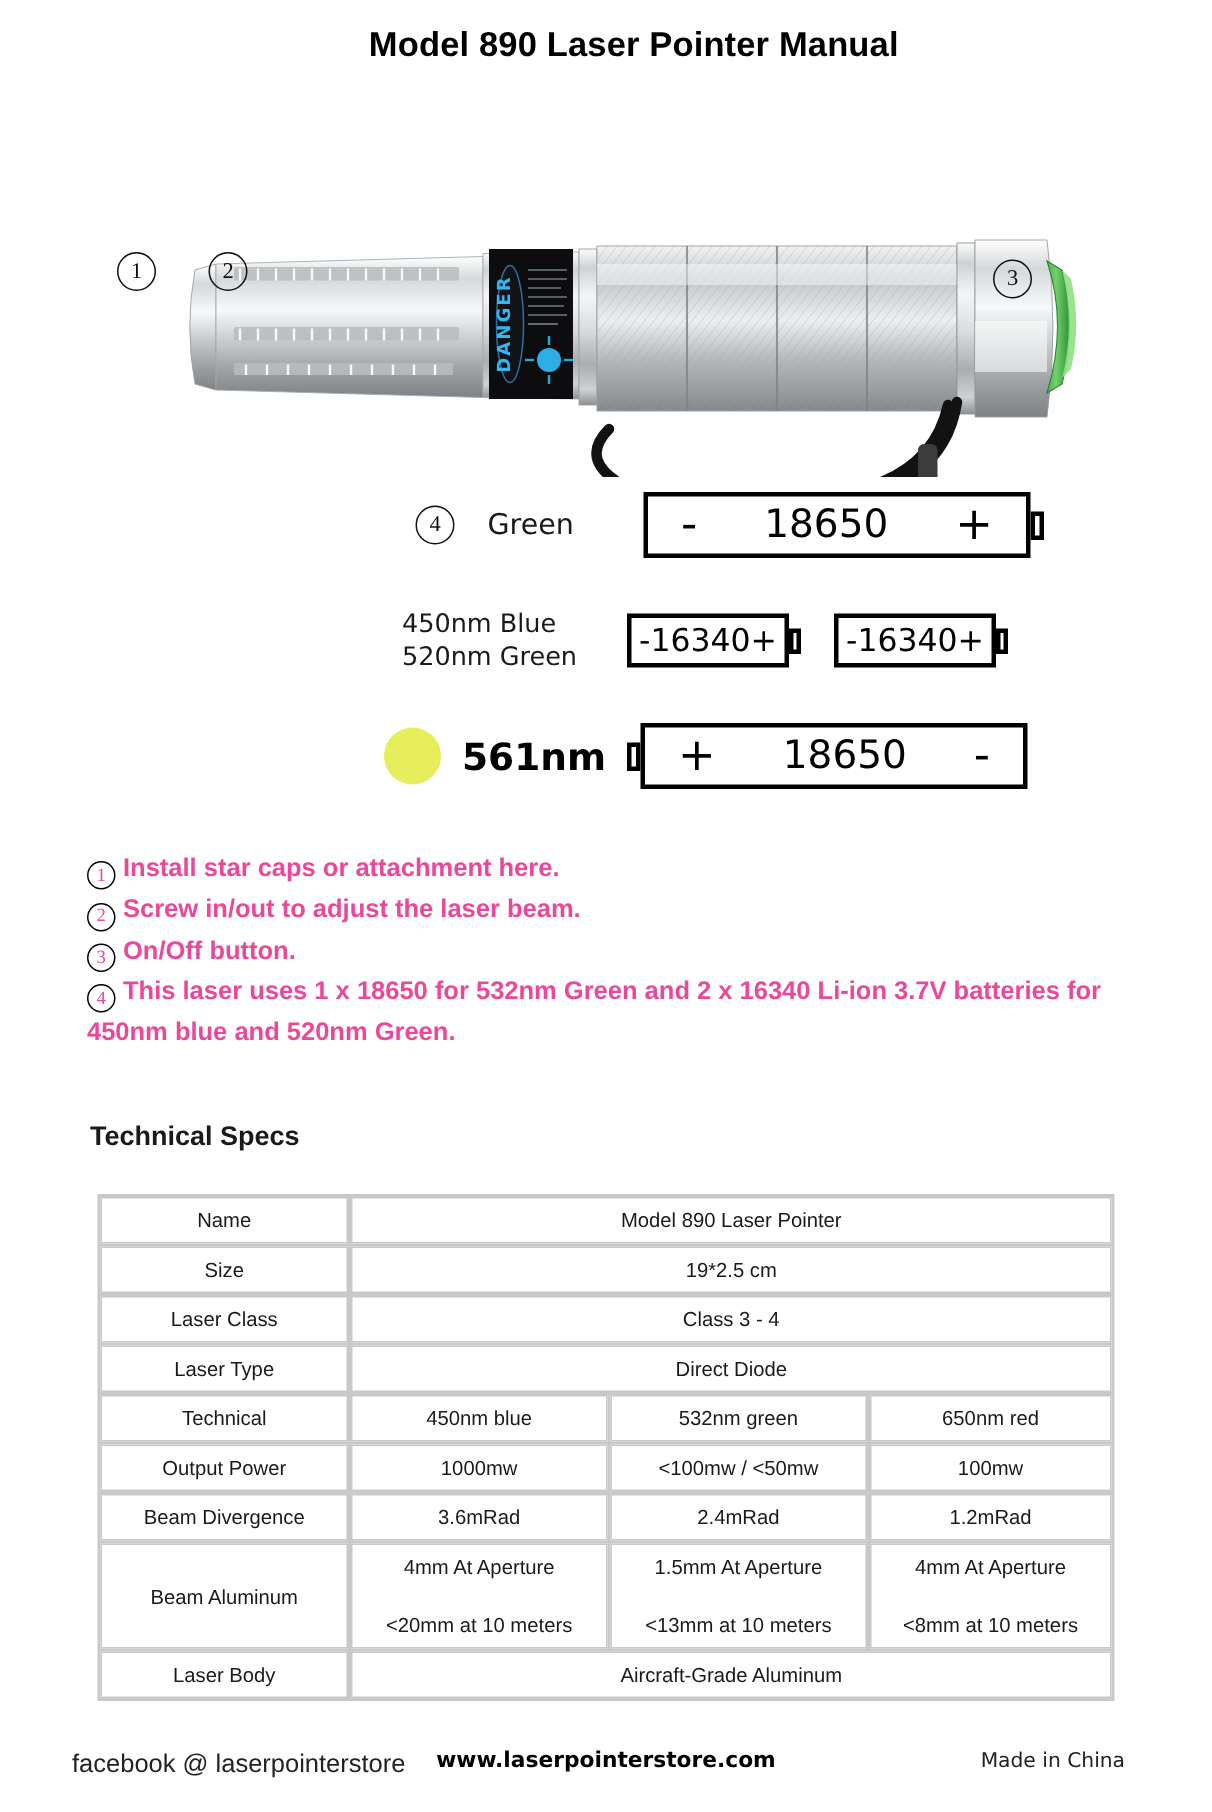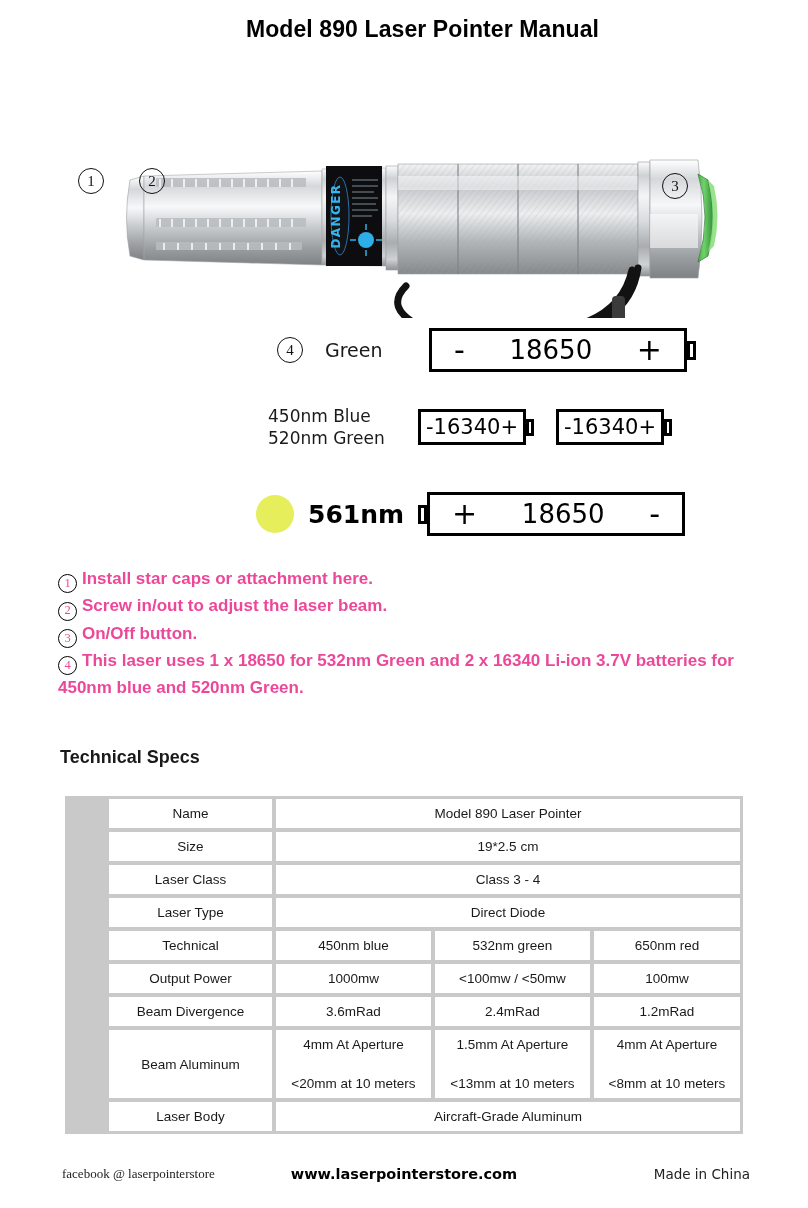--- a/index.html
+++ b/index.html
@@ -95,40 +95,40 @@
   
   .specs-heading {
     position: absolute; left: 60px; top: 747px;
     font-size: 18px; font-weight: bold; color: #1a1a1a;
   }
   table.specs {
     position: absolute; left: 65px; top: 796px;
     width: 678px;
     border-collapse: separate; border-spacing: 2px;
     background: #c9c9c9;
-    font-size: 13.5px; color: #1a1a1a; padding-left: 41px;
+    font-size: 13.5px; color: #1a1a1a;
   }
   table.specs td {
     background: #ffffff;
     border: 1px solid #c9c9c9;
     text-align: center; vertical-align: middle;
     padding: 7px 4px; height: 31px;
   }
   table.specs td.label { width: 165px; }
   td.beam-cell { padding: 9px 4px 11px; }
   td.beam-cell .l1 { display: block; }
   td.beam-cell .gap { display: block; height: 24px; }
   td.beam-cell .l2 { display: block; }
 
   
   .footer { position: absolute; left: 0; top: 1166px; width: 808px; height: 26px; }
   .footer .fb {
-    position: absolute; left: 62px; top: 0;
-    font-size: 13px; color: #222;
-    font-family: Liberation Serif, serif;
+    position: absolute; left: 48px; top: 0;
+    font-size: 17px; color: #222;
+    font-family: Liberation Sans, sans-serif;
   }
   .footer .site {
     position: absolute; left: 0; top: 0; width: 808px; text-align: center;
     font-size: 14.5px; font-weight: bold; color: #000;
     font-family: "DejaVu Sans", sans-serif;
   }
   .footer .made {
     position: absolute; right: 58px; top: 0;
     font-size: 13.5px; color: #222;
     font-family: "DejaVu Sans", sans-serif;
@@ -304,21 +304,21 @@
       <div class="nub"></div>
     </div>
     <div class="battery b-16340" style="margin-left:22px;">
       <div class="body">
         <span>-16340+</span>
       </div>
       <div class="nub"></div>
     </div>
   </div>
 
-  <div class="batt-row" style="left:256px; top:482px;margin-top:10px;">
+  <div class="batt-row" style="left:256px; top:482px;">
     <div class="dot561" id="dot561" style="background: rgb(230, 238, 92);"></div>
     <div class="nm561" style="margin-left:14px;">561nm</div>
     <div class="battery b-18650" style="margin-left:14px;">
       <div class="nub"></div>
       <div class="body">
         <span class="sign">+</span>
         <span>18650</span>
         <span class="sign">-</span>
       </div>
     </div>

